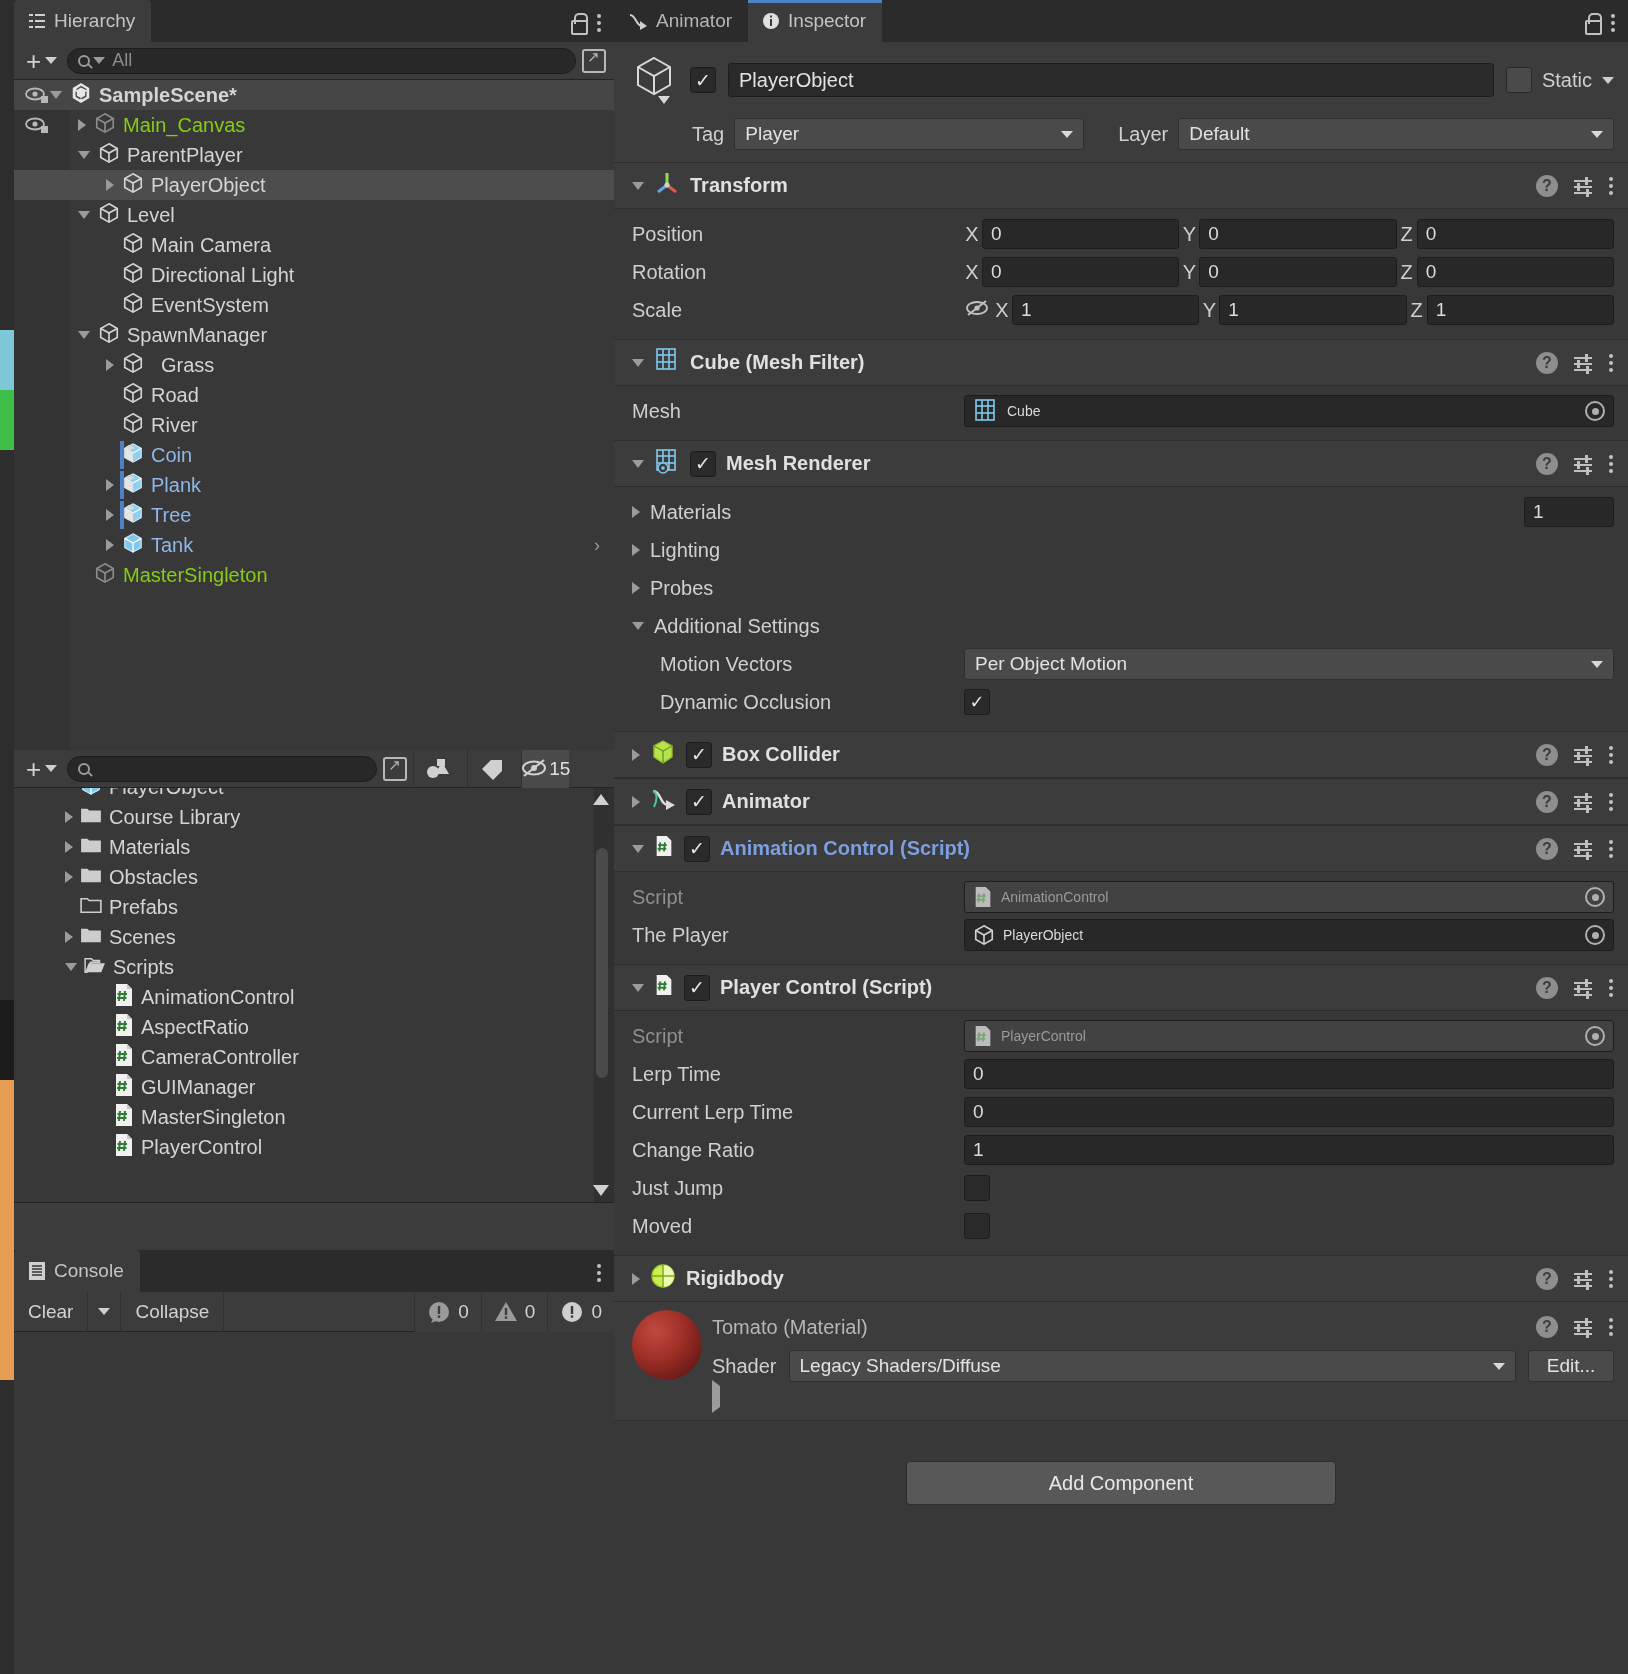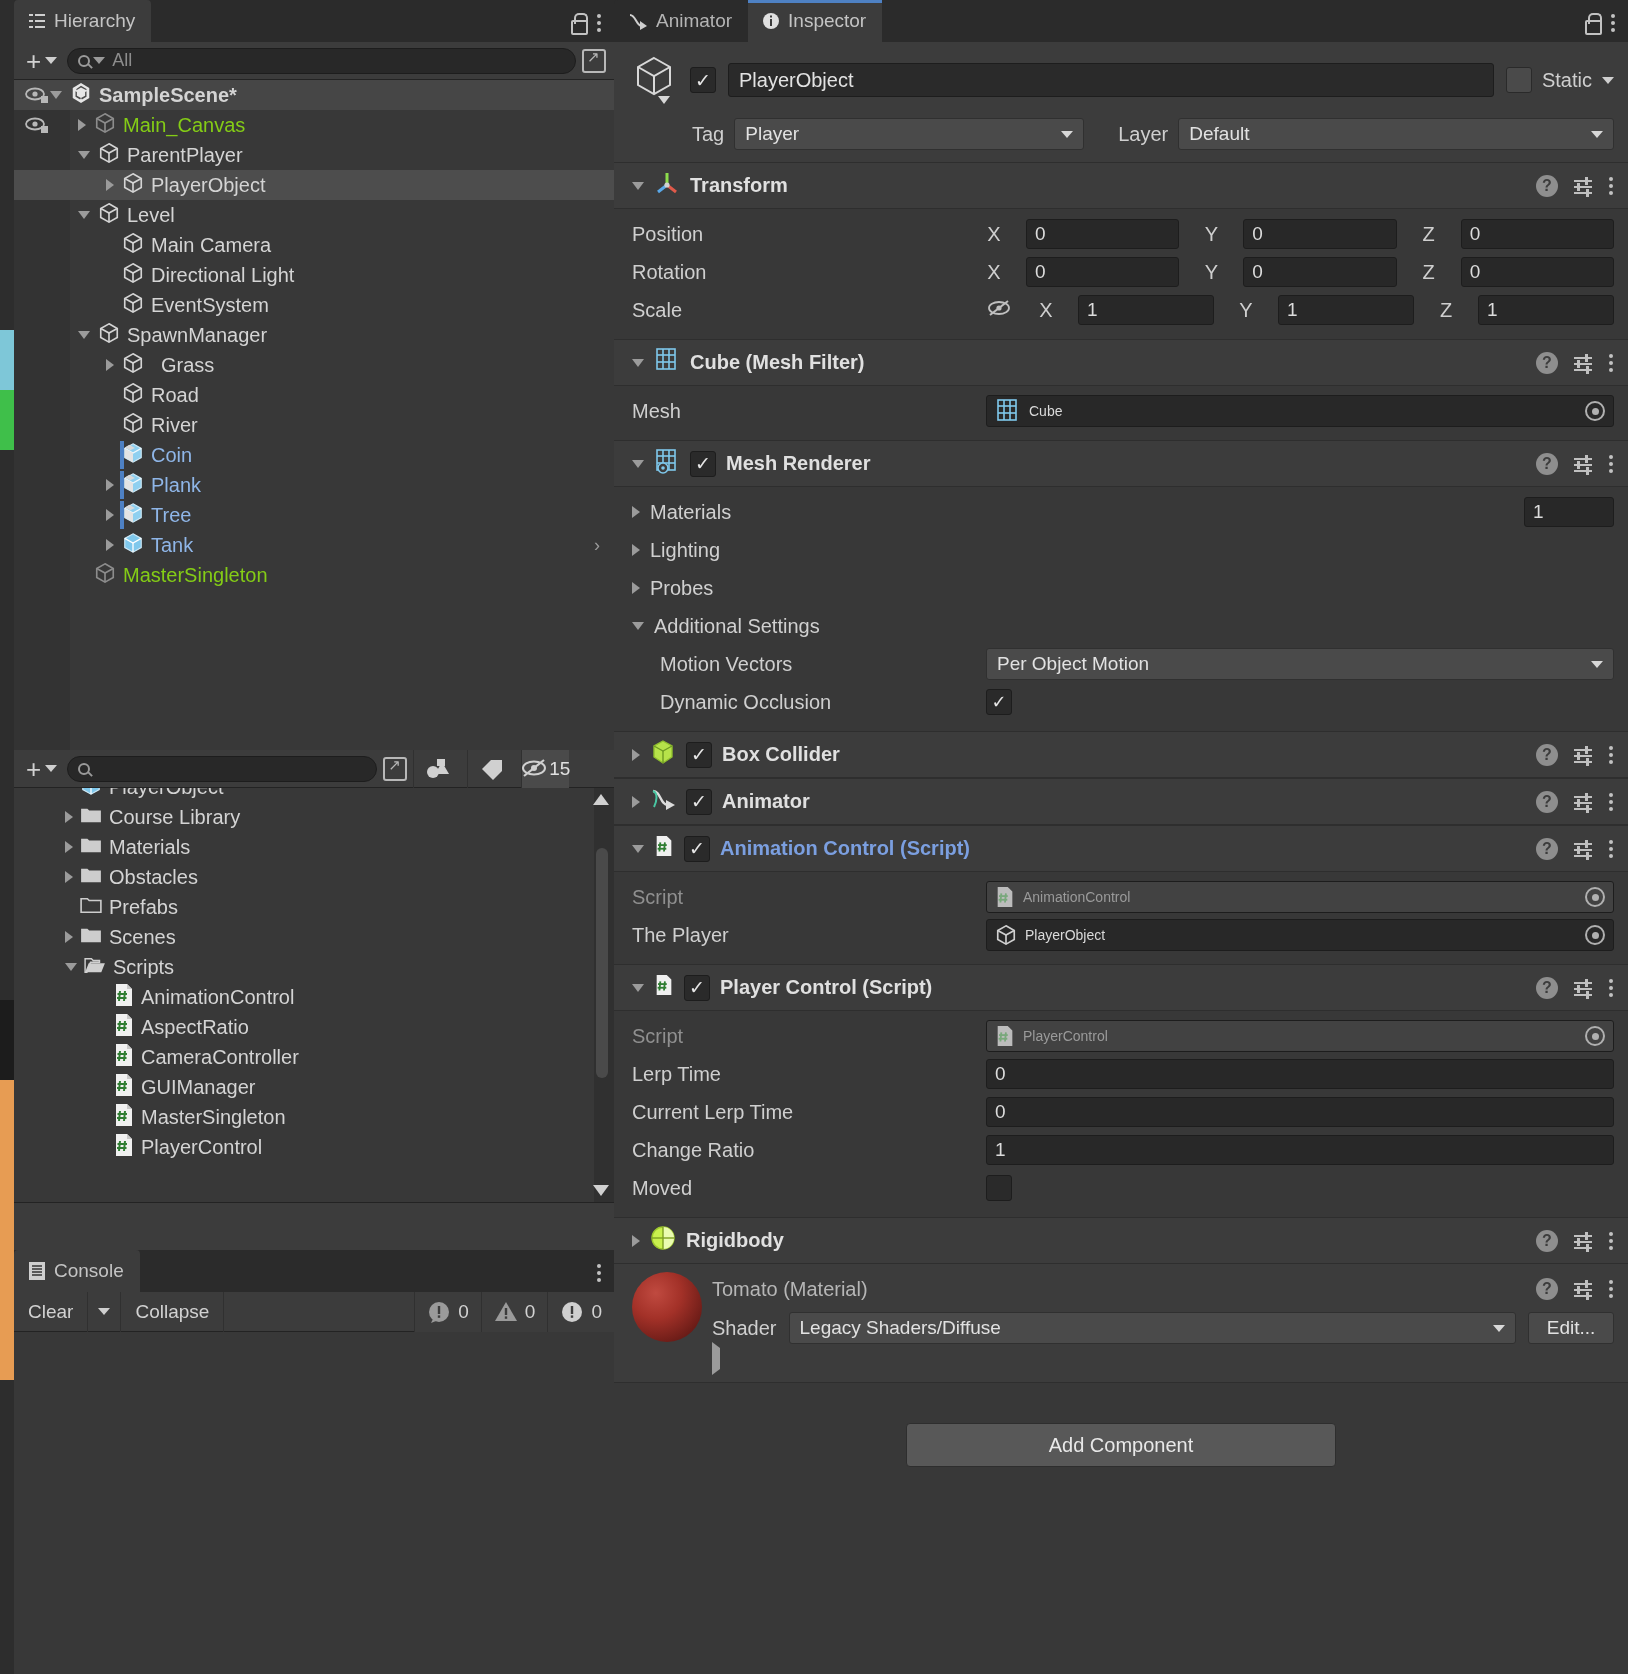--- a/index.html
+++ b/index.html
@@ -145,21 +145,21 @@
     border-bottom:1px solid #2e2e2e;
   }
   .comp-title { font-size:20px; font-weight:bold; color:#e0e0e0; }
   .comp-title.script { color:#7b9fe0; font-weight:bold; }
   .comp-title.material { color:#b6b6b6; font-weight:normal; }
   .head-right { margin-left:auto; display:flex; align-items:center; gap:14px; }
   .help-ico { width:22px;height:22px;border-radius:50%;background:#8e8e8e; color:#3c3c3c; font-size:16px; font-weight:bold; display:flex;align-items:center;justify-content:center;}
   .pre-ico { width:22px;height:22px; position:relative; }
 
   .comp-body { background:#383838; padding:6px 14px 10px 18px; }
-  .prow { height:38px; display:flex; align-items:center; gap:24px; }
+  .prow { height:38px; display:flex; align-items:center; gap:2px; }
   .prow .plabel { width:330px; color:#cfcfcf; font-size:20px; }
   .prow .plabel.dim { color:#8f8f8f; }
   .prow .plabel.indent { padding-left:28px; }
   .numfield {
     height:30px; background:#282828; border:1px solid #1d1d1d; border-radius:3px;
     display:flex; align-items:center; padding:0 8px; color:#dcdcdc; font-size:19px;
   }
   .axis { color:#cfcfcf; font-size:20px; width:16px; text-align:center; }
   .objfield {
     height:32px; background:#282828; border:1px solid #1d1d1d; border-radius:3px;
@@ -1208,20 +1208,24 @@
                   <span>0</span>
                 </span>
               </div>
               <div class="prow">
                 <span class="plabel">Change Ratio</span>
                 <span class="numfield" style="flex:1;">
                   <span>1</span>
                 </span>
               </div>
               <div class="prow">
+                <span class="plabel">Just Jump</span>
+                <span class="small-cb"></span>
+              </div>
+              <div class="prow">
                 <span class="plabel">Moved</span>
                 <span class="small-cb"></span>
               </div>
             </div>
           </div>
           <div class="comp">
             <div class="comp-head">
               <span class="arrow"></span>
               <span><svg width="26" height="26" viewBox="0 0 26 26">
                   <circle cx="13" cy="13" r="11" fill="#c9f04e" stroke="#9ec82e" stroke-width="1.4"></circle>

